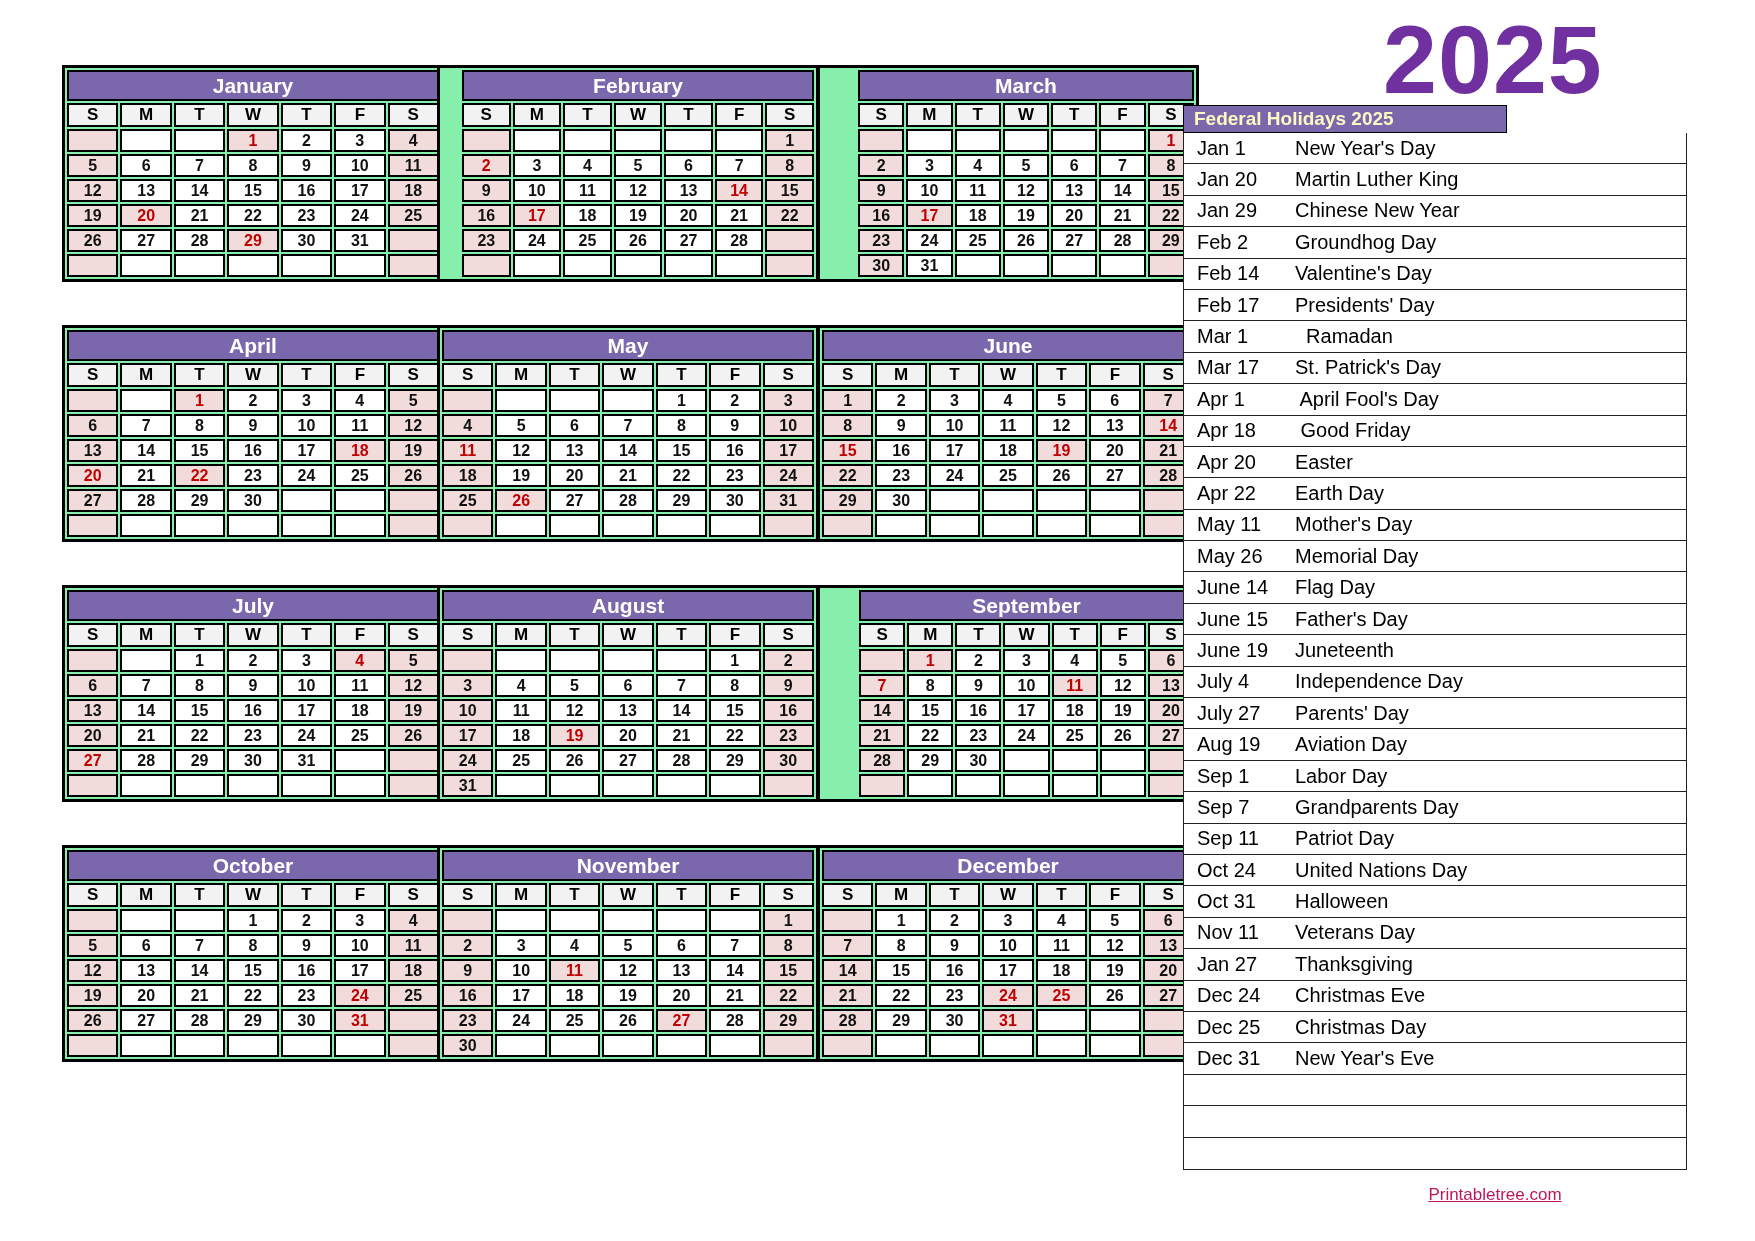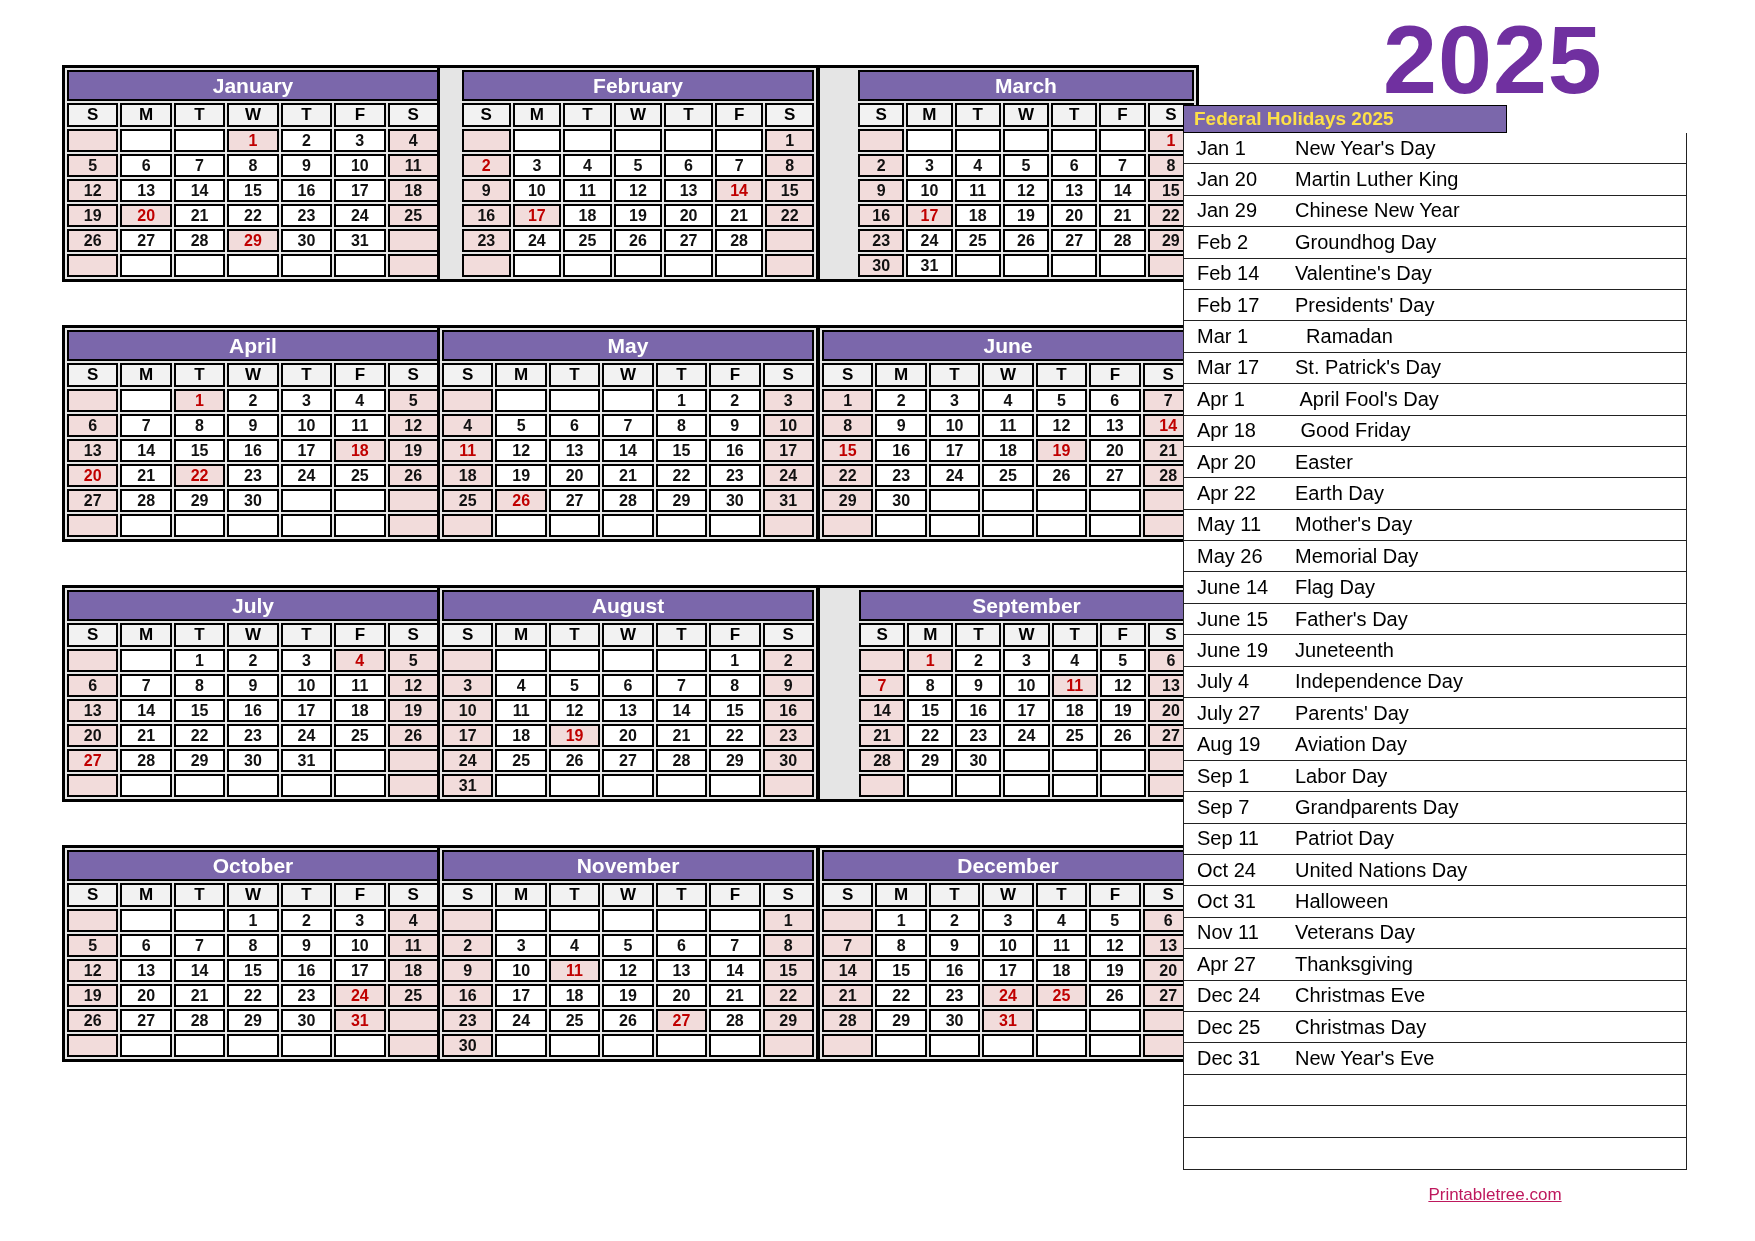--- a/index.html
+++ b/index.html
@@ -11,40 +11,40 @@
   
   .year-title {
     position:absolute; left:1383px; top:4px;
     font-size:97px; font-weight:bold; color:#7030A0; letter-spacing:1px;
   }
 
   
   table.month {
     position:absolute; width:382px; table-layout:fixed;
     border-collapse:separate; border-spacing:2px;
-    background:#e5e5e5; border:3px solid #000;
+    background:#86efac; border:3px solid #000;
   }
   table.month td, table.month th {
     border:2px solid #000; text-align:center; vertical-align:middle;
     padding:0; overflow:hidden;
   }
   th.mtitle {
     background:#7B67AB; color:#fff; font-size:21px; font-weight:bold; height:27px;
   }
   td.dayhdr { background:#F2F2F2; font-size:17px; font-weight:bold; color:#000; height:18px; }
   td.dcell  { background:#fff; font-size:16px; font-weight:bold; color:#111; height:19px; }
   td.dcell.weekend { background:#F2DCDB; }
   td.dcell.holiday { background:#F2DCDB; color:#C00000; }
 
   
   .holiday-panel { position:absolute; left:1183px; top:105px; width:504px; }
   .hp-header {
     width:324px; height:28px; box-sizing:border-box;
     background:#7B67AB; border:1px solid #000;
-    color:#fde047; font-size:19px; font-weight:bold;
+    color:#fef9c3; font-size:19px; font-weight:bold;
     display:flex; align-items:center; padding-left:10px;
   }
   .hp-rows { border:1px solid #222; border-top:none; background:#fff; }
   .hp-row {
     height:31.4px; box-sizing:border-box; border-bottom:1px solid #222;
     display:flex; align-items:center; font-size:20px; color:#000;
   }
   .hp-row:last-child { border-bottom:none; }
   .hp-date { display:inline-block; width:98px; padding-left:13px; flex:none; }
   .hp-name { white-space:pre; }
@@ -1003,21 +1003,21 @@
         </div>
         <div class="hp-row">
           <span class="hp-date">Oct 31</span>
           <span class="hp-name">Halloween</span>
         </div>
         <div class="hp-row">
           <span class="hp-date">Nov 11</span>
           <span class="hp-name">Veterans Day</span>
         </div>
         <div class="hp-row">
-          <span class="hp-date">Apr 27</span>
+          <span class="hp-date">Jan 27</span>
           <span class="hp-name">Thanksgiving</span>
         </div>
         <div class="hp-row">
           <span class="hp-date">Dec 24</span>
           <span class="hp-name">Christmas Eve</span>
         </div>
         <div class="hp-row">
           <span class="hp-date">Dec 25</span>
           <span class="hp-name">Christmas Day</span>
         </div>

